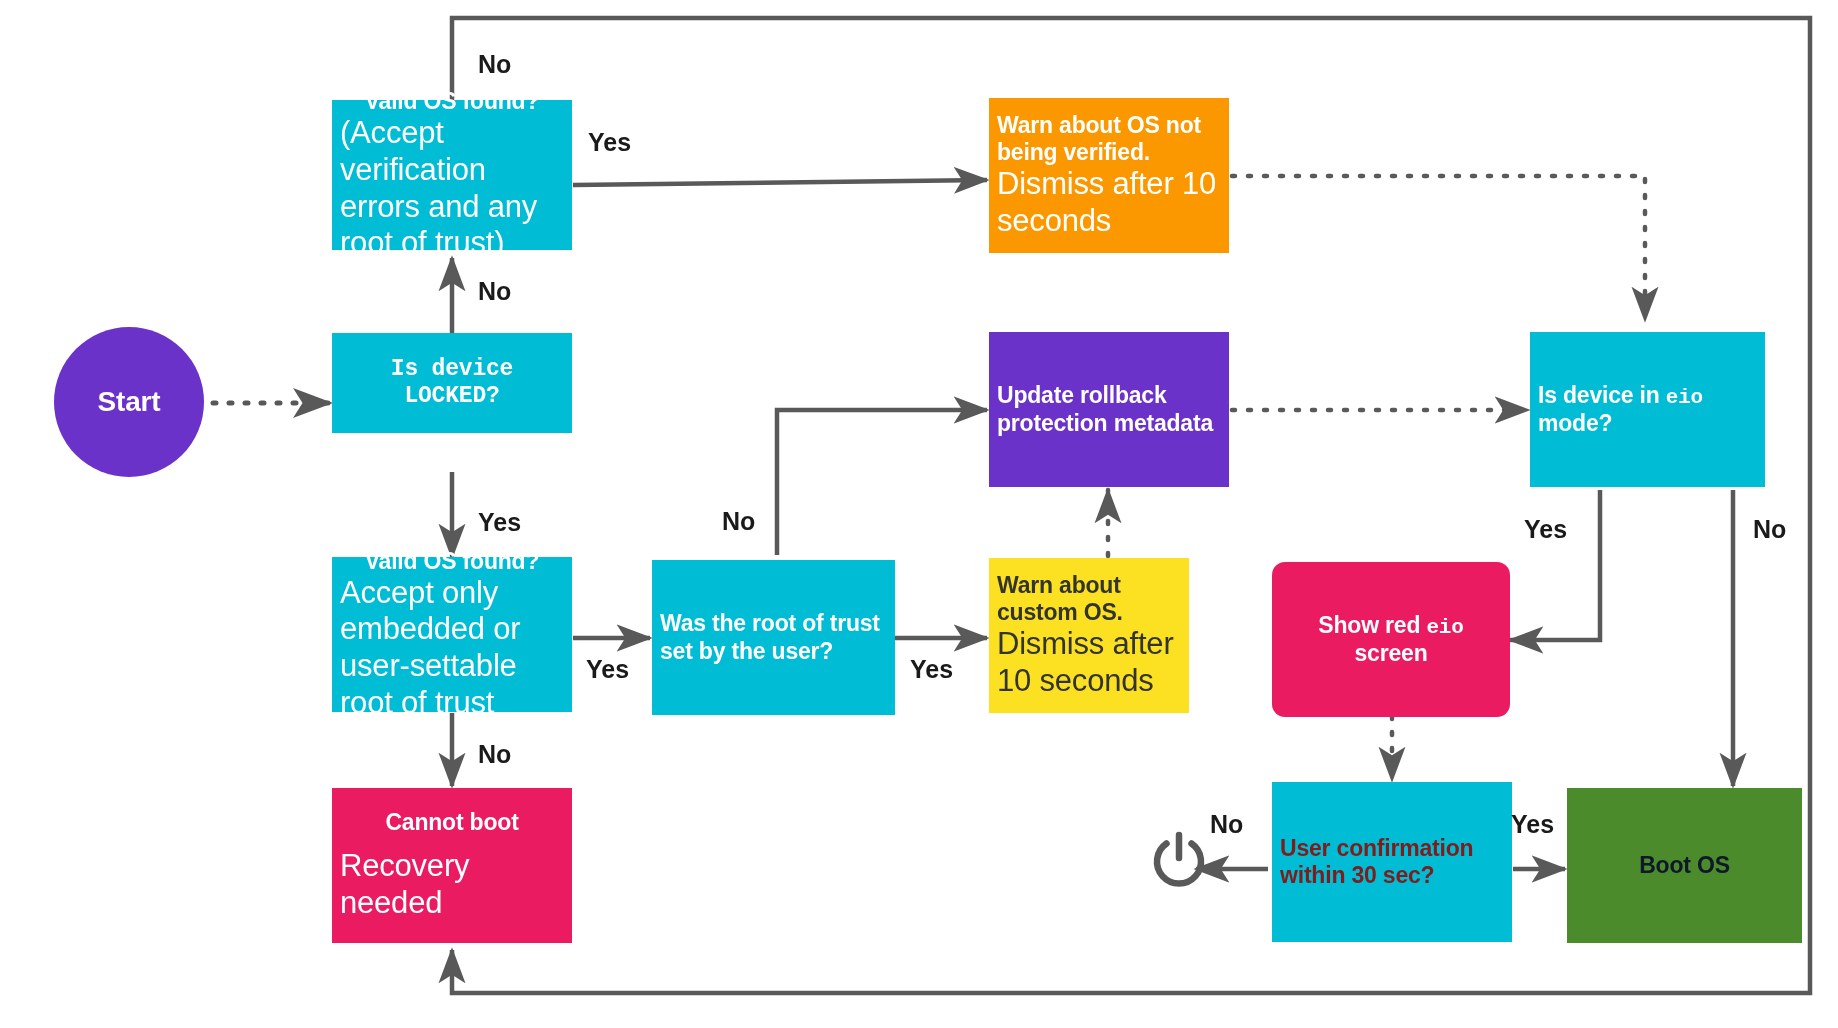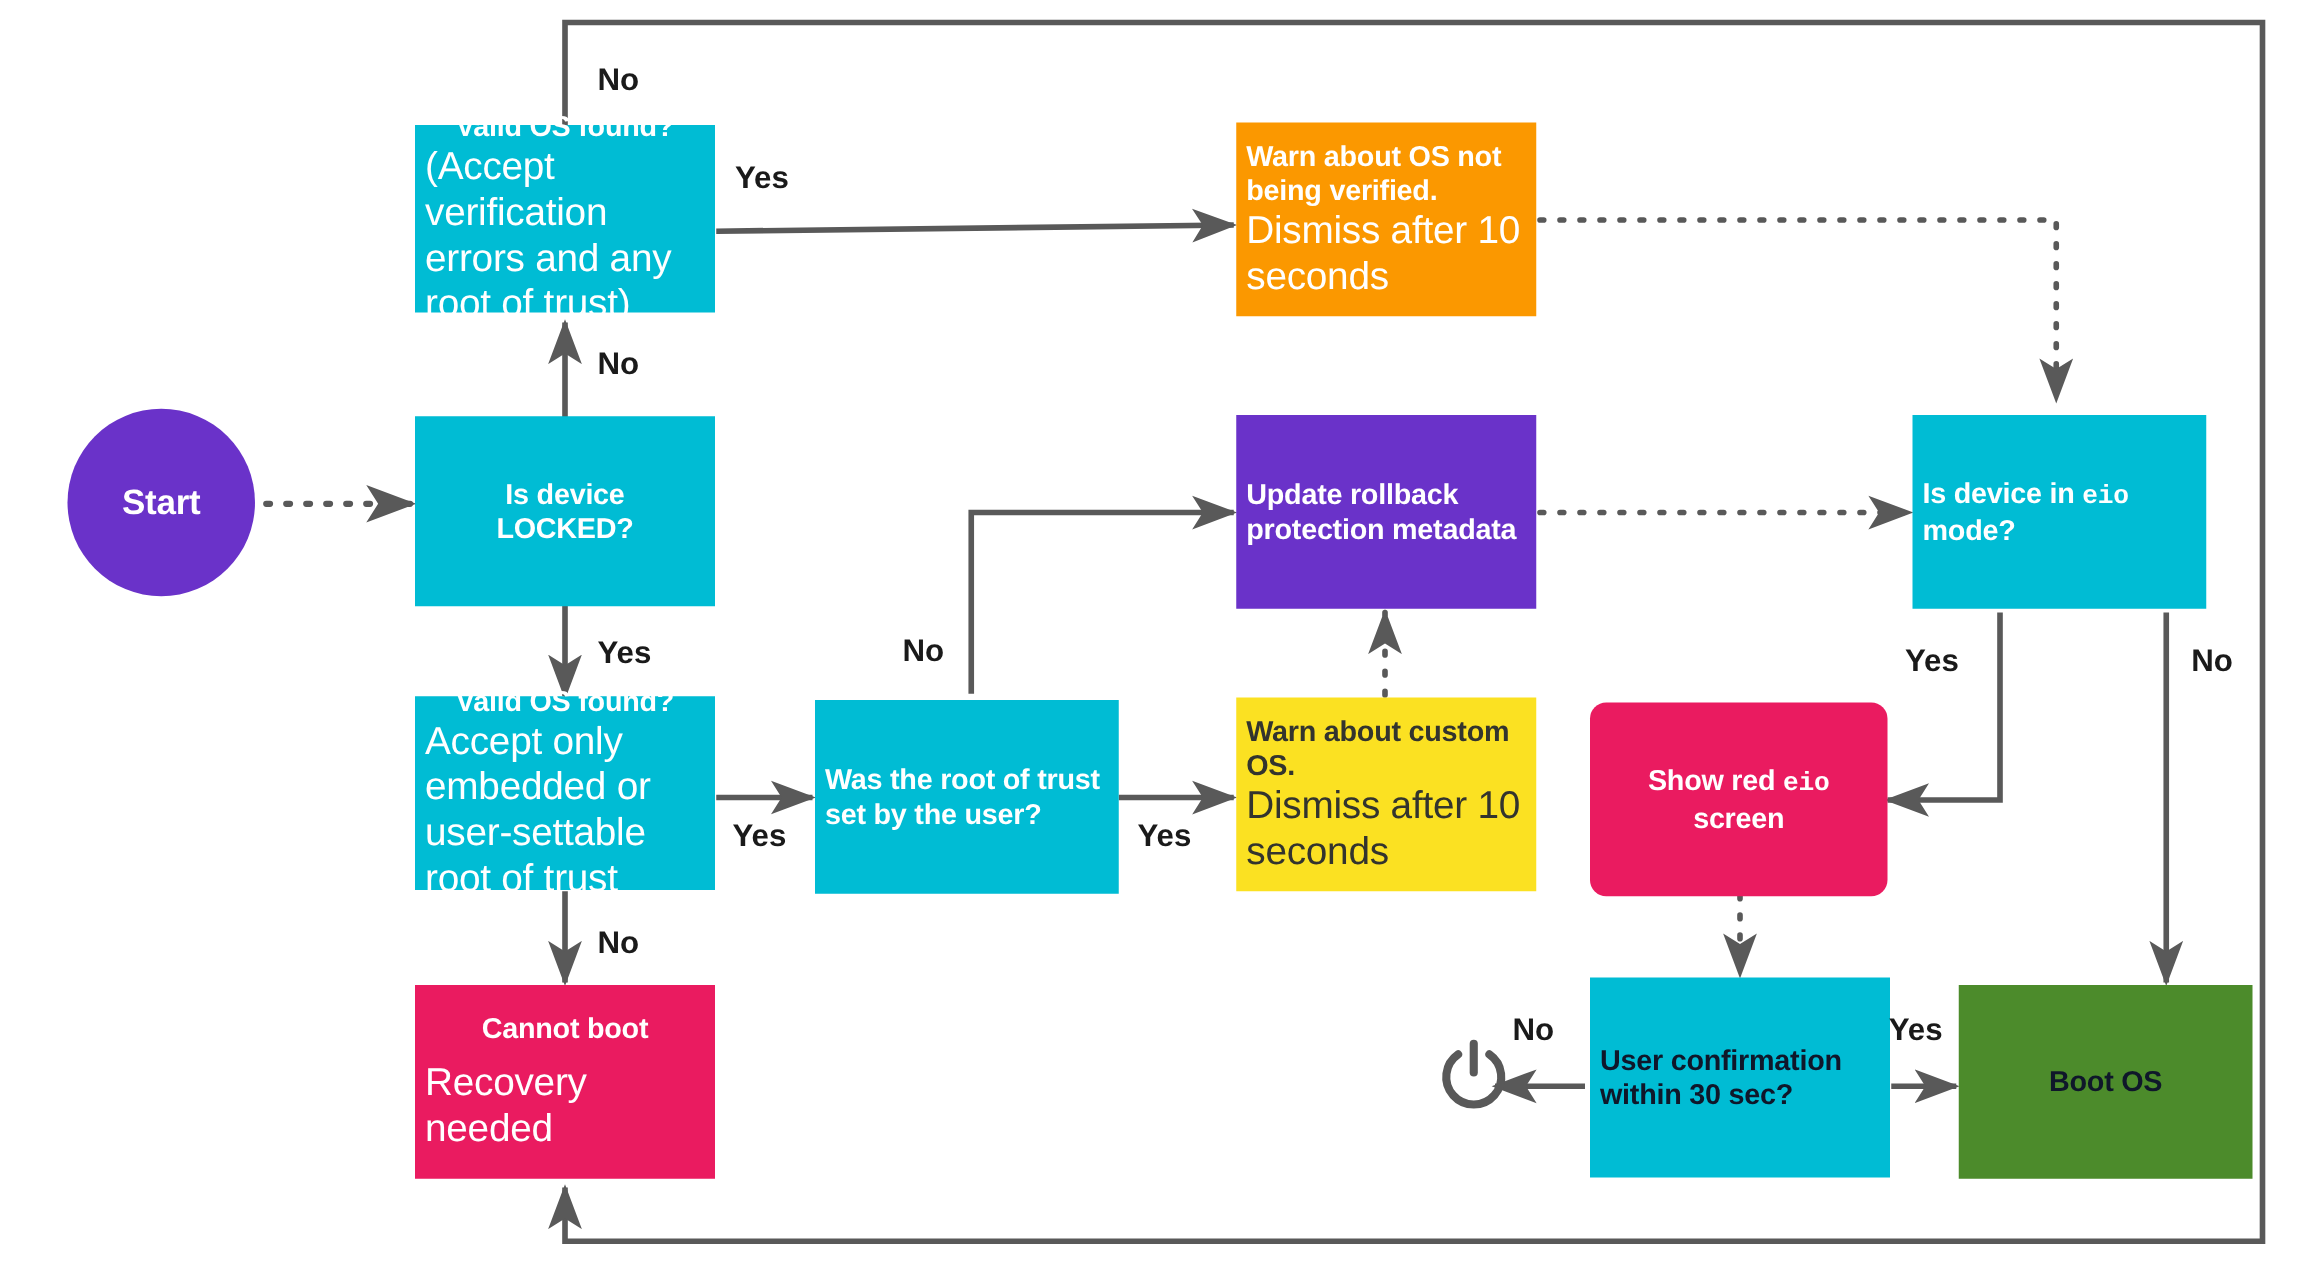--- a/index.html
+++ b/index.html
@@ -130,21 +130,21 @@
     <path d="M1268,869 L1196,869" stroke="#595959" stroke-width="4.5" fill="none" marker-end="url(#arrow)"></path>
 
      Boot OS --&gt;
     <path d="M1513,869 L1565,869" stroke="#595959" stroke-width="4.5" fill="none" marker-end="url(#arrow)"></path>
   </svg>
 
   <div class="node start" style="left:54px; top:327px; width:150px; height:150px; background:#6a32c9; color:#ffffff;">
     <span class="title">Start</span>
   </div>
 
-  <div class="node" style="left:332px; top:333px; width:240px; height:152px; background:#00bcd4; color:#ffffff;">
+  <div class="node" style="left:332px; top:333px; width:240px; height:100px; background:#00bcd4; color:#ffffff;font-family:Liberation Mono, monospace;">
     <span class="title">Is device</span>
     <span class="title">LOCKED?</span>
   </div>
 
   <div class="node" style="left:332px; top:100px; width:240px; height:150px; padding:0 8px; background:#00bcd4; color:#ffffff;">
     <span class="title">Valid OS found?</span>
     <span class="sub">(Accept verification errors and any root of trust)</span>
   </div>
 
   <div class="node" style="left:332px; top:557px; width:240px; height:155px; padding:0 8px; background:#00bcd4; color:#ffffff;">
@@ -159,39 +159,39 @@
 
   <div class="node" style="left:652px; top:560px; width:243px; height:155px; padding:0 8px; background:#00bcd4; color:#ffffff;">
     <span class="title">Was the root of trust set by the user?</span>
   </div>
 
   <div class="node" style="left:989px; top:98px; width:240px; height:155px; padding:0 8px; background:#fb9800; color:#ffffff;">
     <span class="title">Warn about OS not being verified.</span>
     <span class="sub">Dismiss after 10 seconds</span>
   </div>
 
-  <div class="node" style="left:989px; top:558px; width:240px; height:155px; padding:0 8px; background:#fbe122; color:#33342e;">
+  <div class="node" style="left:989px; top:558px; width:200px; height:155px; padding:0 8px; background:#fbe122; color:#33342e;">
     <span class="title">Warn about custom OS.</span>
     <span class="sub">Dismiss after 10 seconds</span>
   </div>
 
   <div class="node" style="left:1530px; top:332px; width:235px; height:155px; padding:0 8px; background:#00bcd4; color:#ffffff;">
     <span class="title"><span>Is device in </span><span class="mono">eio</span><span> mode?</span></span>
   </div>
 
   <div class="node" style="left:989px; top:332px; width:240px; height:155px; padding:0 8px; background:#6a32c9; color:#ffffff;">
     <span class="title">Update rollback protection metadata</span>
   </div>
 
   <div class="node" style="left:1272px; top:562px; width:238px; height:155px; padding:0 8px; background:#ea1b60; color:#ffffff;border-radius:13px;">
     <span class="title"><span>Show red </span><span class="mono">eio</span></span>
     <span class="title">screen</span>
   </div>
 
-  <div class="node" style="left:1272px; top:782px; width:240px; height:160px; padding:0 8px; background:#00bcd4; color:#0f172a;">
+  <div class="node" style="left:1272px; top:782px; width:240px; height:160px; padding:0 8px; background:#00bcd4; color:#7f1d1d;">
     <span class="title">User confirmation within 30 sec?</span>
   </div>
 
   <div class="node" style="left:1567px; top:788px; width:235px; height:155px; background:#4c8b2b; color:#0f172a;">
     <span class="title">Boot OS</span>
   </div>
 
   <div class="power-icon" style="left:1148px; top:828px; width:62px; height:62px;">
     <svg width="62" height="62" viewBox="0 0 62 62" aria-hidden="true">
       <path d="M18.5,15.5 A22,22 0 1 0 43.5,15.5" stroke="#595959" stroke-width="6.5" fill="none" stroke-linecap="round"></path>

